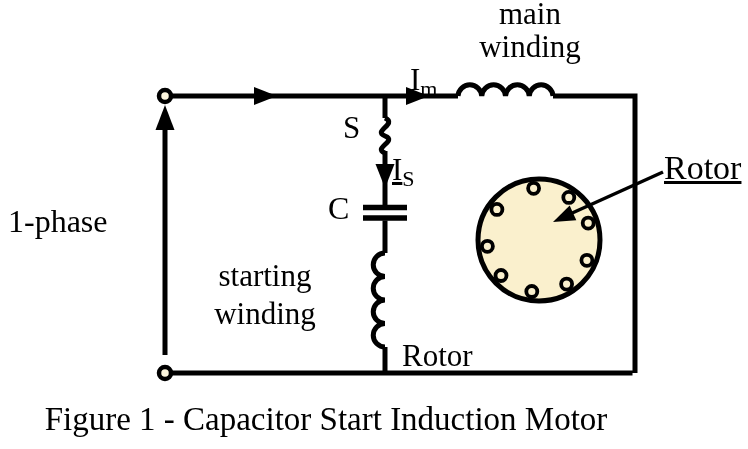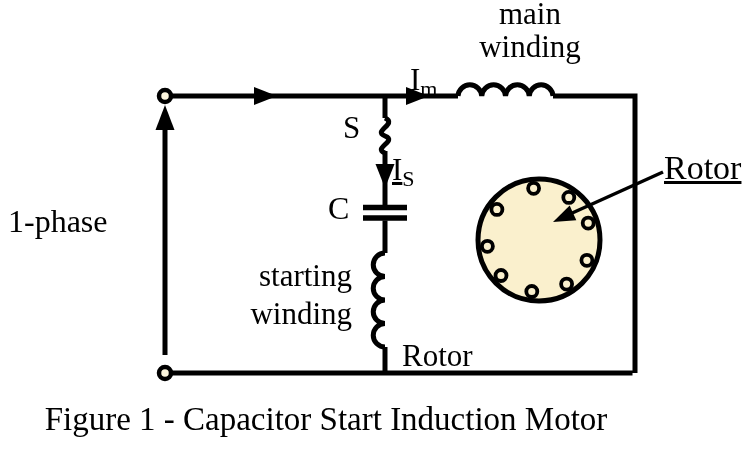--- a/index.html
+++ b/index.html
@@ -13,21 +13,21 @@
   }
   svg.circuit { position: absolute; left: 0; top: 0; }
   .lbl {
     position: absolute;
     color: #000;
     font-family: "Liberation Serif", serif;
     white-space: nowrap;
   }
   .supply-label { left: 8px; top: 204px; font-size: 32px; line-height: 35px; text-align: left; }
   .main-winding-label { left: 450px; top: -3px; width: 160px; font-size: 31px; line-height: 33px; text-align: center; }
-  .starting-winding-label { left: 178px; top: 257px; width: 174px; font-size: 31px; line-height: 38px; text-align: right; }
+  .starting-winding-label { left: 178px; top: 257px; width: 174px; font-size: 31px; line-height: 38px; text-align: center; }
   .im-label { left: 410px; top: 62px; font-size: 31px; }
   .is-label { left: 392px; top: 152px; font-size: 31px; text-decoration: underline; }
   .s-label { left: 343px; top: 110px; font-size: 31px; }
   .c-label { left: 328px; top: 190px; font-size: 32px; }
   .stator-label { left: 402px; top: 338px; font-size: 31px; }
   .rotor-label { left: 664px; top: 149px; font-size: 34px; text-decoration: underline; }
   .caption { left: 0; top: 401px; width: 652px; text-align: center; font-size: 33px; }
   .sub {
     font-size: 22px;
     vertical-align: -6px;

